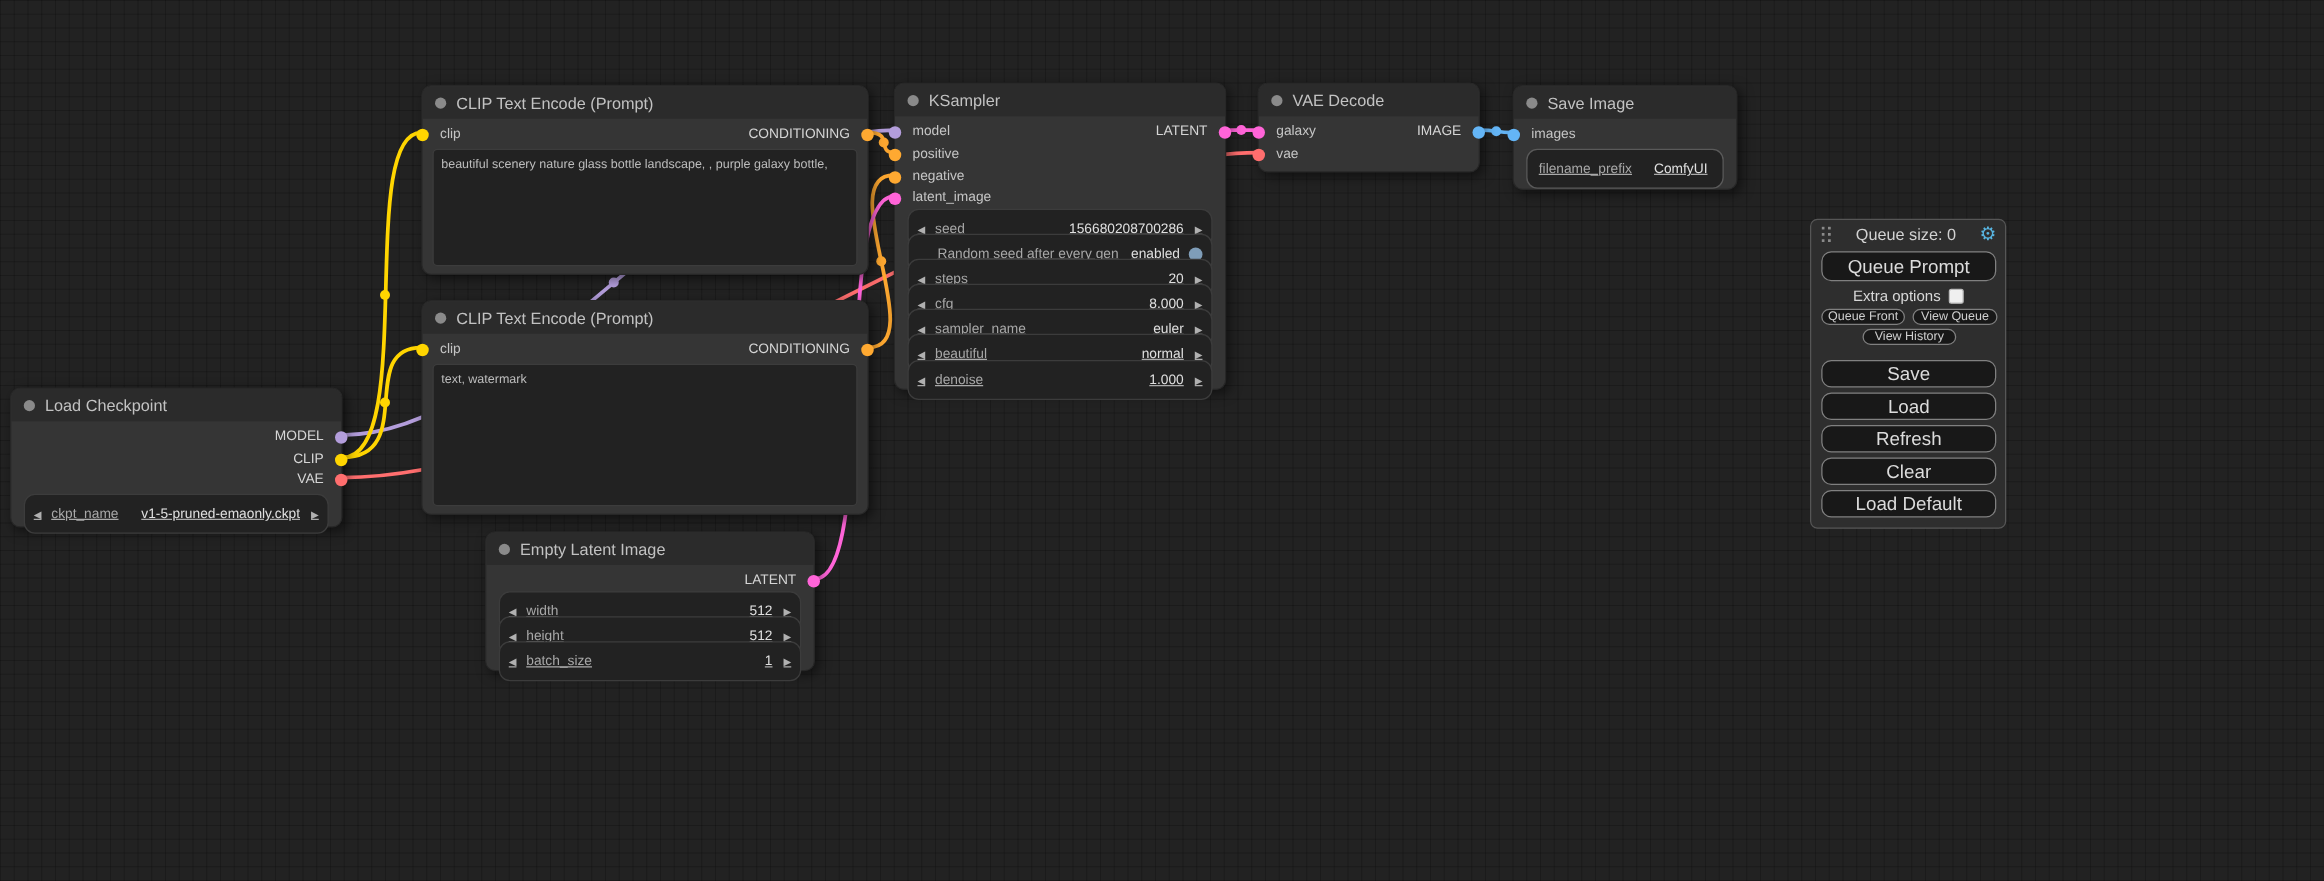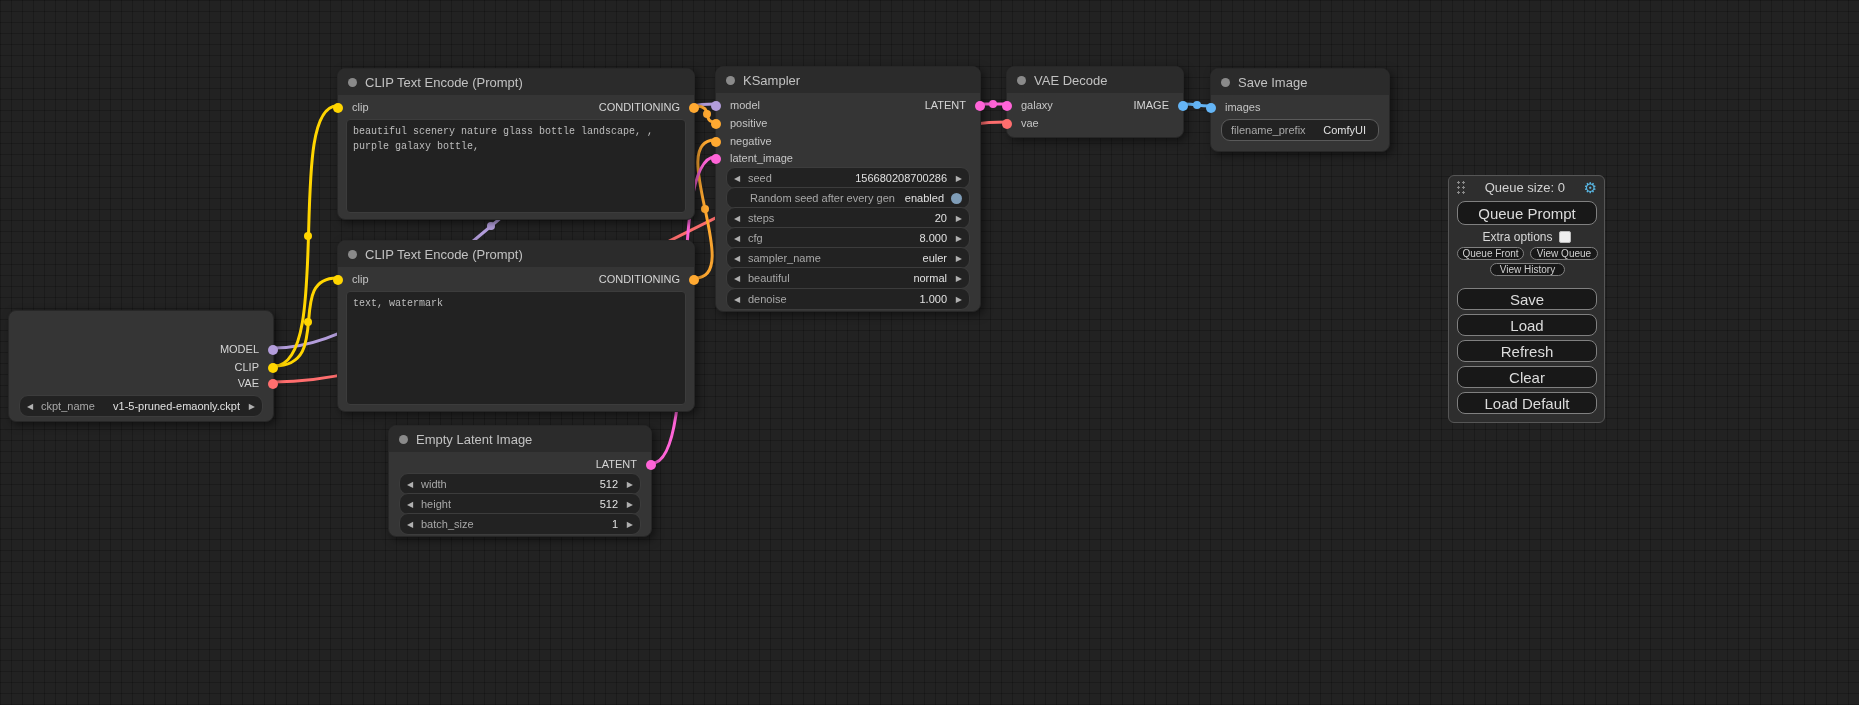--- a/index.html
+++ b/index.html
@@ -26,33 +26,33 @@
   .title-dot{width:9px;height:9px;border-radius:50%;background:#8a8a8a;flex:0 0 auto}
   .row{position:absolute;left:0;right:0;height:17px}
   .in-label{position:absolute;left:14px;top:2px;font-size:11px;color:#c5c5c5;white-space:nowrap}
   .out-label{position:absolute;right:14px;top:2px;font-size:11px;color:#d5d5d5;white-space:nowrap}
   .socket{position:absolute;top:4px;width:10px;height:10px;border-radius:50%}
   .socket.in{left:-5px}
   .socket.out{right:-5px}
   .c-model{background:#B39DDB}.c-clip{background:#FFD500}.c-vae{background:#FF6E6E}
   .c-cond{background:#FFA931}.c-latent{background:#FF64D8}.c-image{background:#64B5F6}
   .widget{
-    position:absolute;left:10px;right:10px;height:22px;background:#222;
+    position:absolute;left:10px;right:10px;height:32px;background:#222;
     border:1px solid #3c3c3c;border-radius:9px;display:flex;align-items:center;
-    padding:0 7px;font-size:11px;color:#aaa;white-space:nowrap;
+    padding:0 7px;font-size:11px;color:#aaa;white-space:nowrap;text-decoration:underline;
   }
   .widget .arrow{color:#b0b0b0;font-size:8px;width:10px;flex:0 0 auto;line-height:17px}
   .widget .arrow.r{text-align:right}
   .widget .wlabel{margin-left:4px;flex:0 0 auto;color:#a8a8a8}
   .widget .wvalue{flex:1;text-align:right;margin-right:5px;color:#e0e0e0}
   .widget.toggle .wlabel{margin-left:16px}
   .knob{width:11px;height:11px;border-radius:50%;background:#7f9db8;flex:0 0 auto;margin-left:2px}
   .textbox{
     position:absolute;left:8px;right:8px;background:#222;border:1px solid #3c3c3c;border-radius:4px;
-    color:#bdbdbd;font-family:Liberation Mono, monospace;font-size:10px;
+    color:#bdbdbd;font-family:Liberation Sans, sans-serif;font-size:10px;
     line-height:1.5;padding:4px 6px;overflow:hidden;white-space:pre-wrap;word-break:break-word;
   }
   .queue-panel{
     position:absolute;left:1410px;top:175px;width:157px;height:248px;z-index:3;
     background:#2e2e2e;border:1px solid #565656;border-radius:6px;margin-left:38px;
   }
   .qp-header{height:22px;display:flex;align-items:center;justify-content:space-between;padding:0 7px}
   .drag-handle{
     width:10px;height:14px;
     background-image:radial-gradient(#8a8a8a 1.2px,transparent 1.4px);
@@ -96,20 +96,24 @@
     <circle cx="647" cy="252" r="4" fill="#FF6E6E"></circle>
     <circle cx="707" cy="114" r="4" fill="#FFA931"></circle>
     <circle cx="705" cy="209" r="4" fill="#FFA931"></circle>
     <circle cx="683" cy="310" r="4" fill="#FF64D8"></circle>
     <circle cx="993" cy="104" r="4" fill="#FF64D8"></circle>
     <circle cx="1197" cy="105" r="4" fill="#64B5F6"></circle>
   </g>
 </svg>
 
 <div class="node" style="left:8px;top:310px;width:266px;height:112px">
+  <div class="node-title">
+    <span class="title-dot"></span>
+    <span>Load Checkpoint</span>
+  </div>
   <div class="row" style="top:30px">
     <span class="out-label">MODEL</span>
     <span class="socket out c-model"></span>
   </div>
   <div class="row" style="top:48px">
     <span class="out-label">CLIP</span>
     <span class="socket out c-clip"></span>
   </div>
   <div class="row" style="top:64px">
     <span class="out-label">VAE</span>

